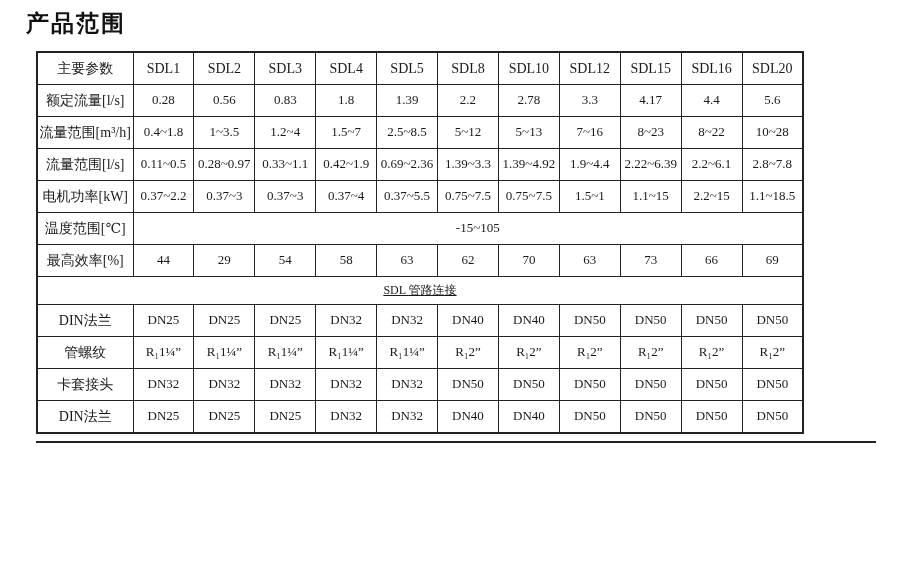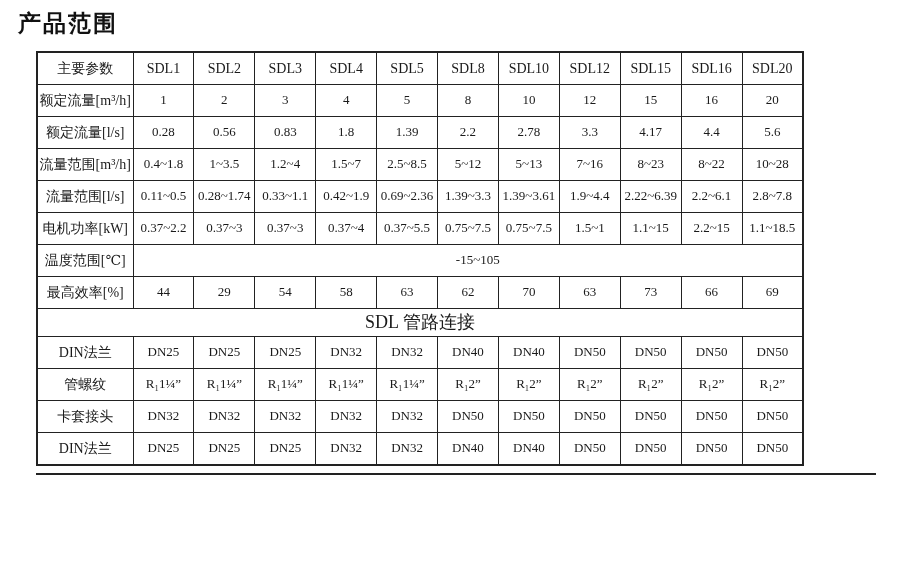--- a/index.html
+++ b/index.html
@@ -4,39 +4,39 @@
 <style>
   html,body{margin:0;padding:0;}
   body{
     width:900px;height:579px;background:#ffffff;
     font-family:"Liberation Serif","DejaVu Serif",serif;
     color:#1a1a1a;overflow:hidden;
   }
   .page-title{
     font-family:"Liberation Sans","DejaVu Sans",sans-serif;
     font-weight:700;font-size:23px;color:#111;
-    margin:8px 0 0 18px;letter-spacing:2px;
+    margin:8px 0 0 26px;letter-spacing:2px;
   }
   table.spec{
     border-collapse:collapse;table-layout:fixed;
     width:768px;margin:12px 0 0 36px;
     border:2px solid #222;
   }
   table.spec col.label-col{width:96px;}
   table.spec th, table.spec td{
     border:1px solid #222;
     text-align:center;vertical-align:middle;
     font-weight:normal;
     height:31px;padding:0 1px;
     font-size:14px;line-height:1.1;
     white-space:nowrap;overflow:hidden;
   }
   table.spec td.cell{font-size:13px;}
   table.spec th.row-label{font-size:14px;}
-  table.spec td.section{height:27px;font-size:18px;}
+  table.spec td.section{height:27px;font-size:12px;text-decoration:underline;}
   table.spec td.merged{font-size:13px;padding-left:21px;}
   .bottom-strip{
     width:840px;margin-left:36px;height:7px;
     border-bottom:2px solid #222;
   }
 </style>
 </head>
 <body>
 
 <h1 class="page-title">产品范围</h1>
@@ -56,34 +56,20 @@
         <th>SDL8</th>
         <th>SDL10</th>
         <th>SDL12</th>
         <th>SDL15</th>
         <th>SDL16</th>
         <th>SDL20</th>
       </tr>
     </thead>
   <tbody>
       <tr>
-        <th class="row-label">额定流量[m³/h]</th>
-        <td class="cell">1</td>
-        <td class="cell">2</td>
-        <td class="cell">3</td>
-        <td class="cell">4</td>
-        <td class="cell">5</td>
-        <td class="cell">8</td>
-        <td class="cell">10</td>
-        <td class="cell">12</td>
-        <td class="cell">15</td>
-        <td class="cell">16</td>
-        <td class="cell">20</td>
-      </tr>
-      <tr>
         <th class="row-label">额定流量[l/s]</th>
         <td class="cell">0.28</td>
         <td class="cell">0.56</td>
         <td class="cell">0.83</td>
         <td class="cell">1.8</td>
         <td class="cell">1.39</td>
         <td class="cell">2.2</td>
         <td class="cell">2.78</td>
         <td class="cell">3.3</td>
         <td class="cell">4.17</td>
@@ -100,26 +86,26 @@
         <td class="cell">5~12</td>
         <td class="cell">5~13</td>
         <td class="cell">7~16</td>
         <td class="cell">8~23</td>
         <td class="cell">8~22</td>
         <td class="cell">10~28</td>
       </tr>
       <tr>
         <th class="row-label">流量范围[l/s]</th>
         <td class="cell">0.11~0.5</td>
-        <td class="cell">0.28~1.74</td>
+        <td class="cell">0.28~0.97</td>
         <td class="cell">0.33~1.1</td>
         <td class="cell">0.42~1.9</td>
         <td class="cell">0.69~2.36</td>
         <td class="cell">1.39~3.3</td>
-        <td class="cell">1.39~3.61</td>
+        <td class="cell">1.39~4.92</td>
         <td class="cell">1.9~4.4</td>
         <td class="cell">2.22~6.39</td>
         <td class="cell">2.2~6.1</td>
         <td class="cell">2.8~7.8</td>
       </tr>
       <tr>
         <th class="row-label">电机功率[kW]</th>
         <td class="cell">0.37~2.2</td>
         <td class="cell">0.37~3</td>
         <td class="cell">0.37~3</td>

